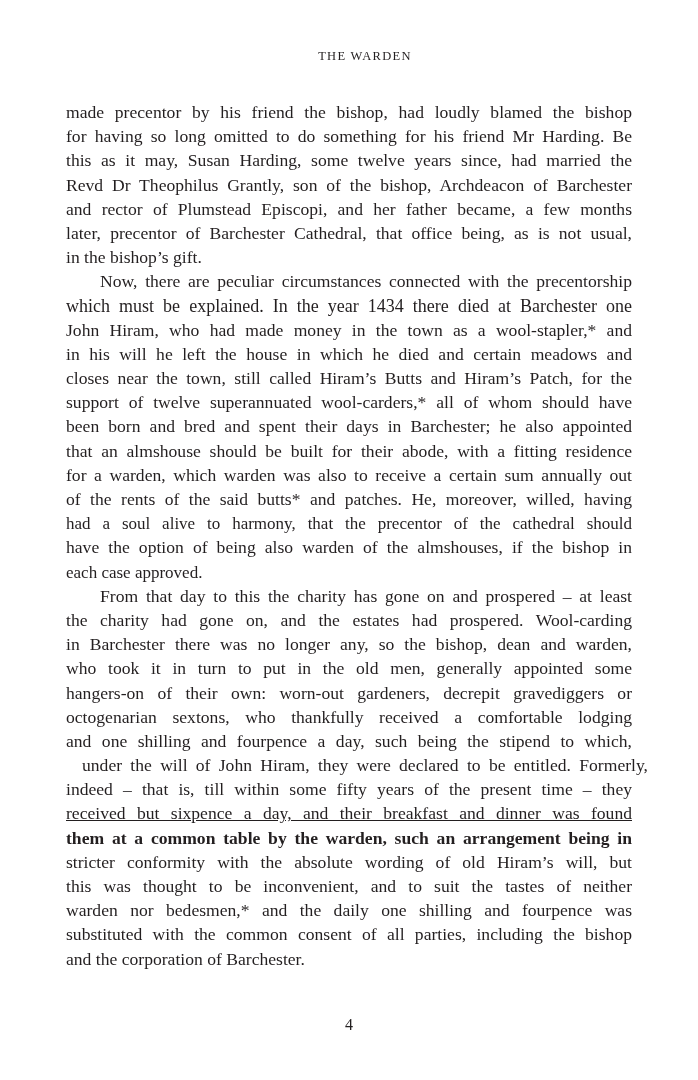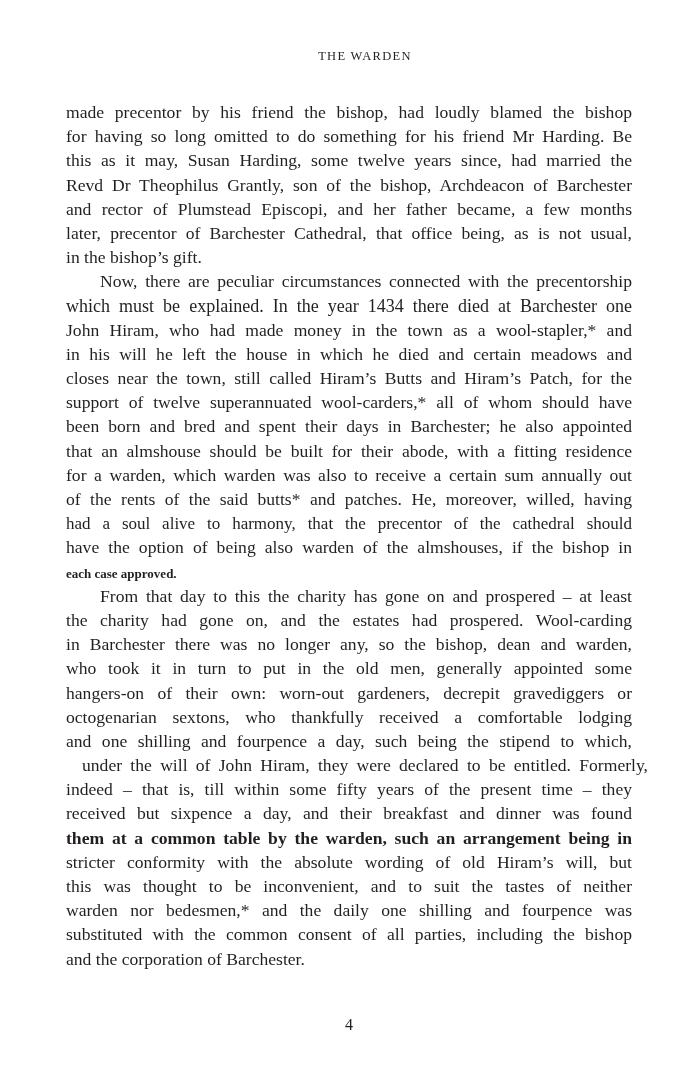--- a/index.html
+++ b/index.html
@@ -89,33 +89,33 @@
       <div class="line"><span class="line-inner" style="width: 566px; font-size: 17.6px;">John Hiram, who had made money in the town as a wool-stapler,* and</span></div>
       <div class="line"><span class="line-inner" style="width: 566px; font-size: 17.6px;">in his will he left the house in which he died and certain meadows and</span></div>
       <div class="line"><span class="line-inner" style="width: 566px; font-size: 17.6px;">closes near the town, still called Hiram’s Butts and Hiram’s Patch, for the</span></div>
       <div class="line"><span class="line-inner" style="width: 566px; font-size: 17.6px;">support of twelve superannuated wool-carders,* all of whom should have</span></div>
       <div class="line"><span class="line-inner" style="width: 566px; font-size: 17.6px;">been born and bred and spent their days in Barchester; he also appointed</span></div>
       <div class="line"><span class="line-inner" style="width: 566px; font-size: 17.6px;">that an almshouse should be built for their abode, with a fitting residence</span></div>
       <div class="line"><span class="line-inner" style="width: 566px; font-size: 17.6px;">for a warden, which warden was also to receive a certain sum annually out</span></div>
       <div class="line"><span class="line-inner" style="width: 566px; font-size: 17.6px;">of the rents of the said butts* and patches. He, moreover, willed, having</span></div>
       <div class="line"><span class="line-inner" style="width: 566px; font-size: 17px;">had a soul alive to harmony, that the precentor of the cathedral should</span></div>
       <div class="line"><span class="line-inner" style="width: 566px; font-size: 17.6px;">have the option of being also warden of the almshouses, if the bishop in</span></div>
-      <div class="line last"><span class="line-inner" style="width: 566px; font-size: 13px; font-weight: bold;">each case approved.</span></div>
+      <div class="line last"><span class="line-inner" style="width: 566px; font-size: 17px;">each case approved.</span></div>
     </div>
     <div class="paragraph">
       <div class="line indent"><span class="line-inner" style="width: 549px; font-size: 17.6px;">From that day to this the charity has gone on and prospered – at least</span></div>
       <div class="line"><span class="line-inner" style="width: 566px; font-size: 17.6px;">the charity had gone on, and the estates had prospered. Wool-carding</span></div>
       <div class="line"><span class="line-inner" style="width: 566px; font-size: 17.6px;">in Barchester there was no longer any, so the bishop, dean and warden,</span></div>
       <div class="line"><span class="line-inner" style="width: 566px; font-size: 17.6px;">who took it in turn to put in the old men, generally appointed some</span></div>
       <div class="line"><span class="line-inner" style="width: 566px; font-size: 17.6px;">hangers-on of their own: worn-out gardeners, decrepit gravediggers or</span></div>
       <div class="line"><span class="line-inner" style="width: 566px; font-size: 17.6px;">octogenarian sextons, who thankfully received a comfortable lodging</span></div>
       <div class="line"><span class="line-inner" style="width: 566px; font-size: 17.6px;">and one shilling and fourpence a day, such being the stipend to which,</span></div>
       <div class="line"><span class="line-inner" style="width: 566px; font-size: 17.6px; margin-left: 16px;">under the will of John Hiram, they were declared to be entitled. Formerly,</span></div>
       <div class="line"><span class="line-inner" style="width: 566px; font-size: 17.6px;">indeed – that is, till within some fifty years of the present time – they</span></div>
-      <div class="line"><span class="line-inner" style="width: 566px; font-size: 17.6px;">received but sixpence a day, and their breakfast and dinner was found</span></div>
+      <div class="line"><span class="line-inner" style="width: 566px; font-size: 17.6px; text-decoration: underline;">received but sixpence a day, and their breakfast and dinner was found</span></div>
       <div class="line"><span class="line-inner" style="width: 566px; font-size: 17.6px; font-weight: bold;">them at a common table by the warden, such an arrangement being in</span></div>
       <div class="line"><span class="line-inner" style="width: 566px; font-size: 17.6px;">stricter conformity with the absolute wording of old Hiram’s will, but</span></div>
       <div class="line"><span class="line-inner" style="width: 566px; font-size: 17.6px;">this was thought to be inconvenient, and to suit the tastes of neither</span></div>
       <div class="line"><span class="line-inner" style="width: 566px; font-size: 17.6px;">warden nor bedesmen,* and the daily one shilling and fourpence was</span></div>
       <div class="line"><span class="line-inner" style="width: 566px; font-size: 17.6px;">substituted with the common consent of all parties, including the bishop</span></div>
       <div class="line last"><span class="line-inner" style="width: 566px; font-size: 17.6px;">and the corporation of Barchester.</span></div>
     </div>
   </div>
 
 <div class="folio">4</div>

